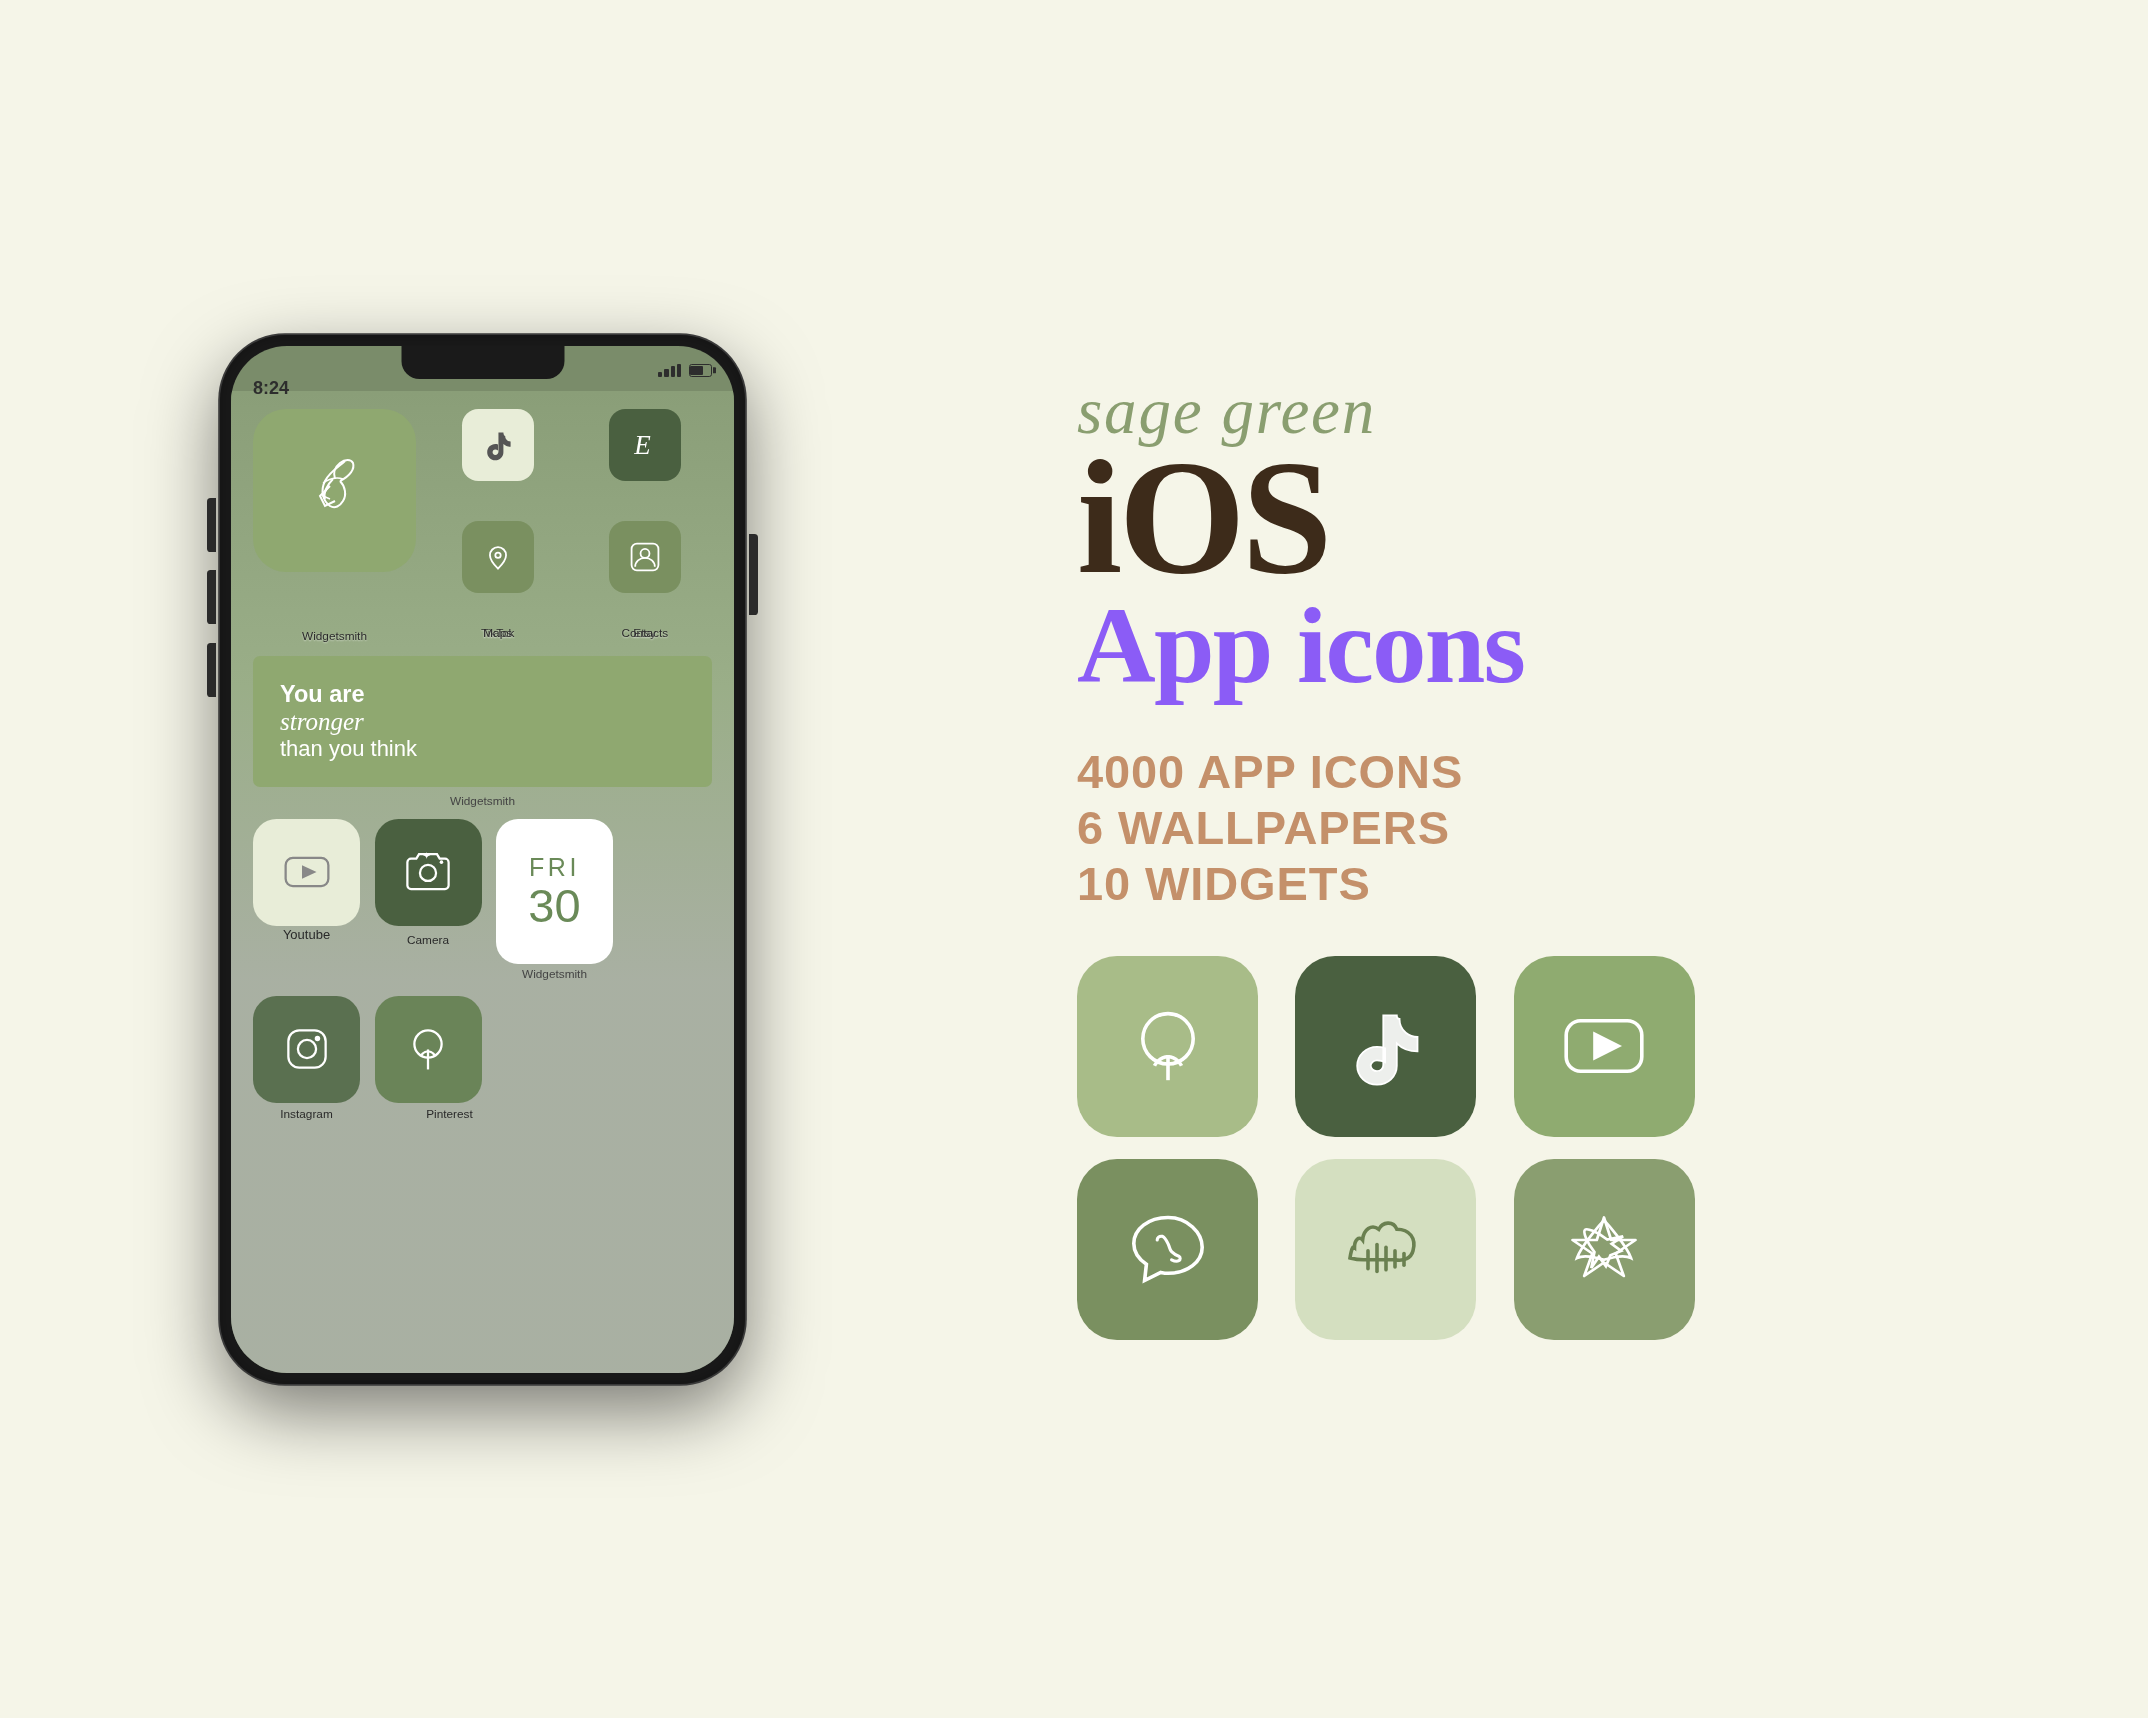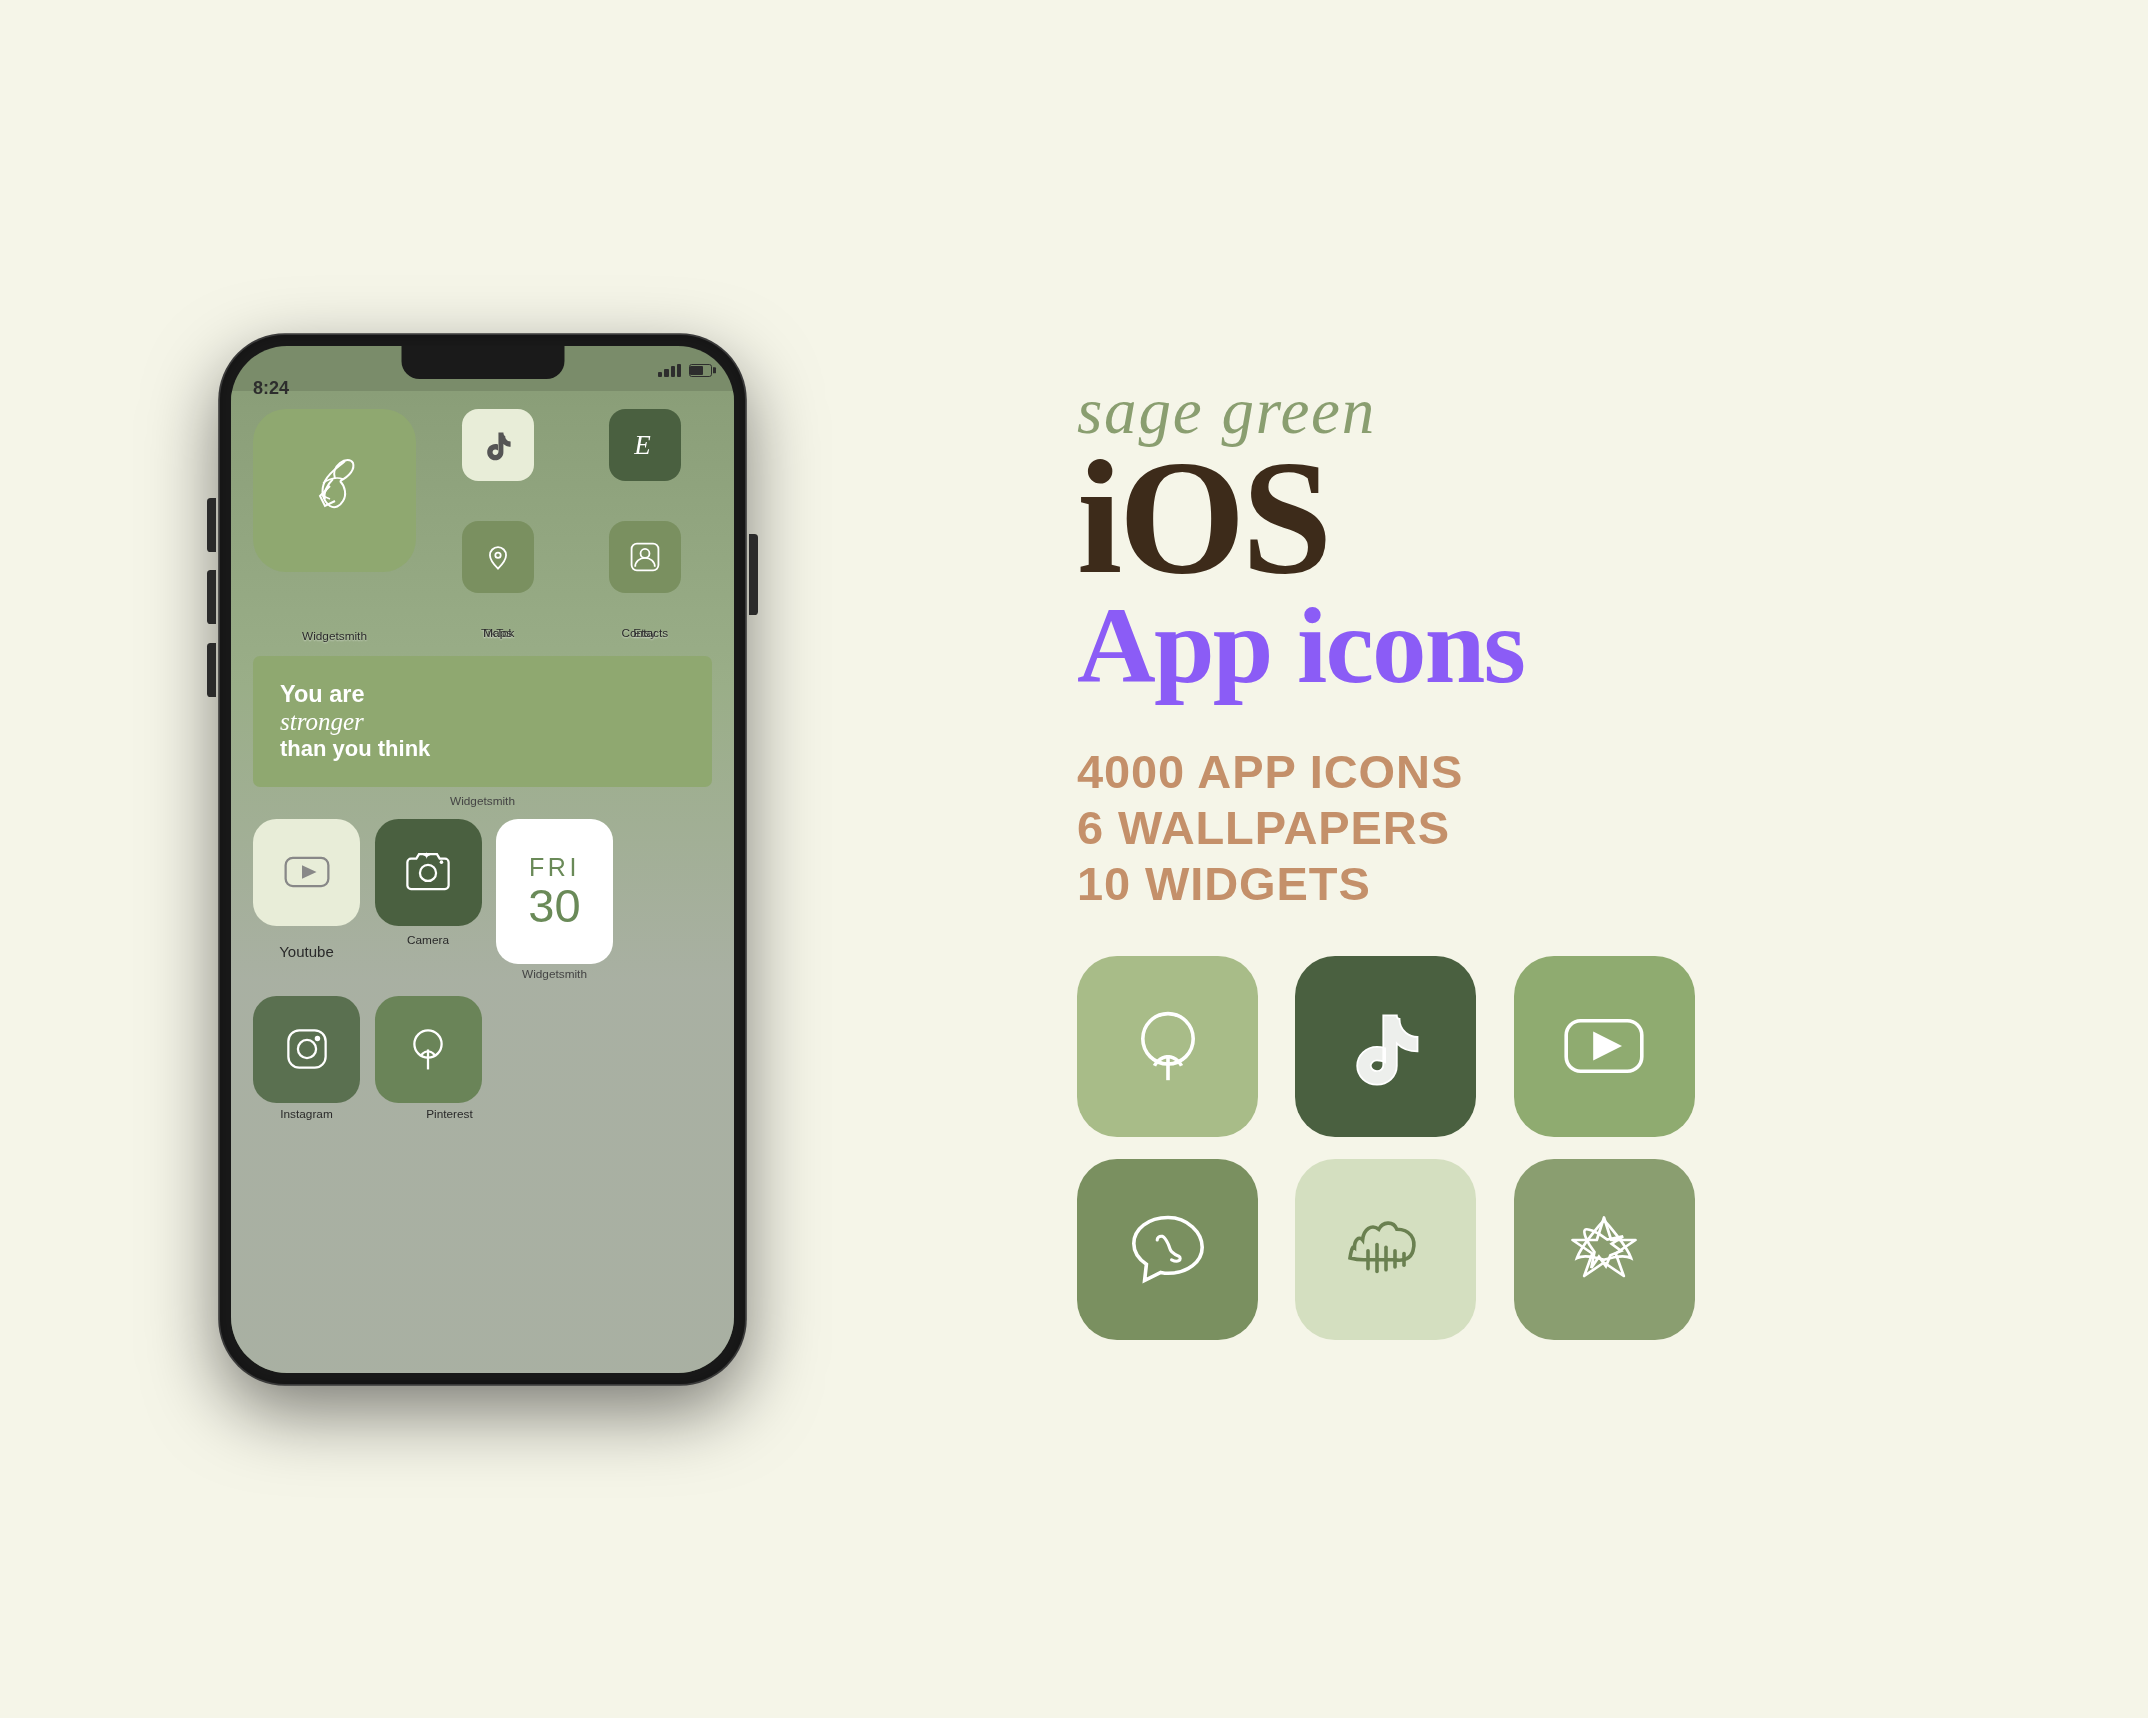--- a/index.html
+++ b/index.html
@@ -248,21 +248,21 @@
 
     .widget-motivation-text2 {
       font-size: 25px;
       color: white;
       font-style: italic;
       font-family: Georgia, serif;
     }
 
     .widget-motivation-text3 {
       font-size: 22px;
-      font-weight: 700;
+      font-weight: 400;
       color: white;
     }
 
     .widget-label {
       font-size: 11.8px;
       color: #444;
       text-align: center;
       margin-bottom: 11px;
       position: relative;
       z-index: 2;
@@ -508,21 +508,21 @@
 
           <div class="bottom-app-row">
 
             <div style="display:flex;flex-direction:column;align-items:center;">
               <div class="app-icon-med" style="background:#e8edd8;width:107px;height:107px;">
                 <svg width="50" height="50" viewBox="0 0 55 55" fill="none">
                   <rect x="4" y="12" width="47" height="31" rx="8" stroke="#888" stroke-width="2.5" fill="none"></rect>
                   <polygon points="22,20 22,35 38,27.5" fill="#888"></polygon>
                 </svg>
               </div>
-              <span style="font-size:15px;color:#2a2a2a;text-align:right;margin-top:17px;">Youtube</span>
+              <span style="font-size:13px;color:#2a2a2a;text-align:right;margin-top:1px;">Youtube</span>
             </div>
 
             <div style="display:flex;flex-direction:column;align-items:center;">
               <div class="app-icon-med" style="background:#4a6040;width:107px;height:107px;">
                 <svg width="52" height="52" viewBox="0 0 58 58" fill="none">
                   <path d="M6 18 C6 16, 8 14, 10 14 L16 14 L19 9 L39 9 L42 14 L48 14 C50 14, 52 16, 52 18 L52 44 C52 46, 50 48, 48 48 L10 48 C8 48, 6 46, 6 44 Z" stroke="white" stroke-width="2.5" fill="none"></path>
                   <circle cx="29" cy="30" r="9" stroke="white" stroke-width="2.5" fill="none"></circle>
                   <circle cx="44" cy="18" r="2" fill="white"></circle>
                   <text x="23" y="14" font-size="11" fill="white" font-family="Arial">✦</text>
                 </svg>

